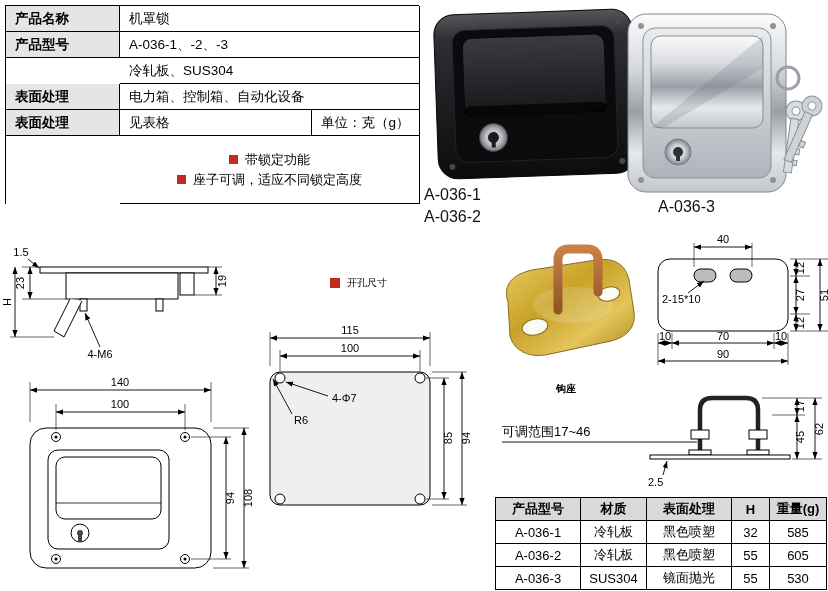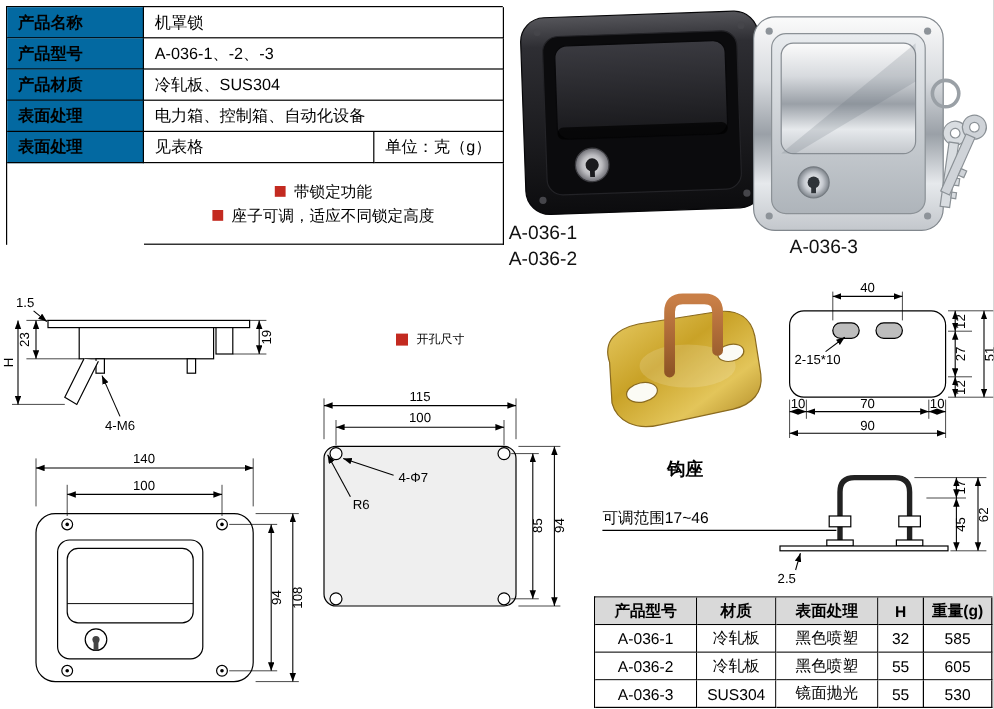--- a/index.html
+++ b/index.html
@@ -6,31 +6,31 @@
   body{font-family:"Liberation Sans",sans-serif;background:#9a9a9a}
   #page{position:relative;width:828px;height:591px;background:#fff;overflow:hidden;color:#000}
   .abs{position:absolute}
   svg{overflow:visible;display:block}
 
   
   .spec-table{position:absolute;left:5px;top:5px;width:414px;display:grid;
     grid-template-columns:114px 192px 108px;border-top:1px solid #000;border-left:1px solid #000}
   .spec-table .cell{border-right:1px solid #000;border-bottom:1px solid #000;height:26px;
     display:flex;align-items:center;padding:0 9px;font-size:13.5px;overflow:hidden;white-space:nowrap}
-  .spec-table .label-cell{background:#0369a1;font-weight:bold}
+  .spec-table .label-cell{background:#e5e5e5;font-weight:bold}
   .spec-table .span2{grid-column:2/4}
   .spec-table .tall{height:68px}
   .notes-cell{flex-direction:column;align-items:flex-end;justify-content:center;gap:5px}
   .note{display:flex;align-items:center;font-size:13px;line-height:15px}
   .bullet{display:inline-block;width:9px;height:9px;background:#c32a20;margin-right:7px;flex:none}
 
   
   .caption{font-size:16px;color:#111}
   .caption div{line-height:22px}
-  .hook-caption{font-size:15px;font-weight:bold}
+  .hook-caption{font-size:10px;font-weight:bold}
   .cutout-title{display:flex;align-items:center;font-size:10px}
   .cutout-title .bullet{width:10px;height:10px}
 
   
   .o{fill:#fff;stroke:#000;stroke-width:1}
   .of{fill:#efefef;stroke:#000;stroke-width:1}
   .slot{fill:#bdbdbd;stroke:#000;stroke-width:1}
   .ext line{stroke:#000;stroke-width:0.6}
   .dim line{stroke:#000;stroke-width:0.9}
   .dt{font-size:11px;fill:#000;text-anchor:middle;font-family:"Liberation Sans",sans-serif}
@@ -49,21 +49,20 @@
 
 <div id="page">
 
   <div class="spec-table">
     <div class="cell label-cell">产品名称</div>
     <div class="cell span2">机罩锁</div>
 
     <div class="cell label-cell">产品型号</div>
     <div class="cell span2">A-036-1、-2、-3</div>
 
-    <div class="cell label-cell">产品材质</div>
     <div class="cell span2">冷轧板、SUS304</div>
 
     <div class="cell label-cell">表面处理</div>
 
     <div class="cell span2">电力箱、控制箱、自动化设备</div>
 
     <div class="cell label-cell">表面处理</div>
     <div class="cell">见表格</div>
     <div class="cell">单位：克（g）</div>
 

